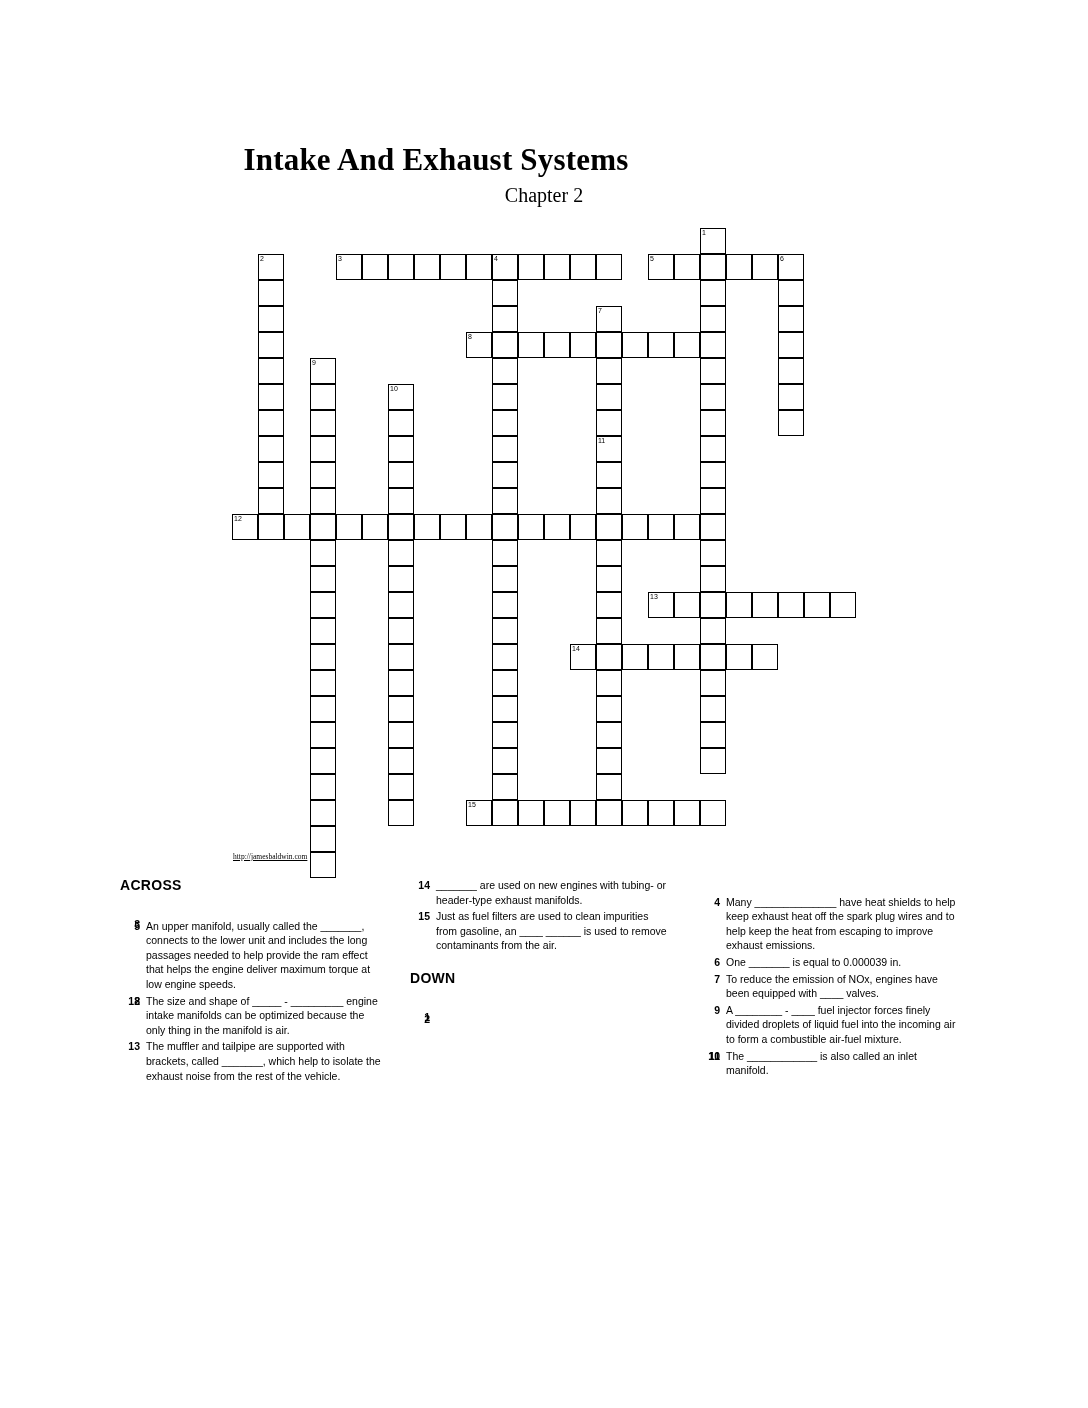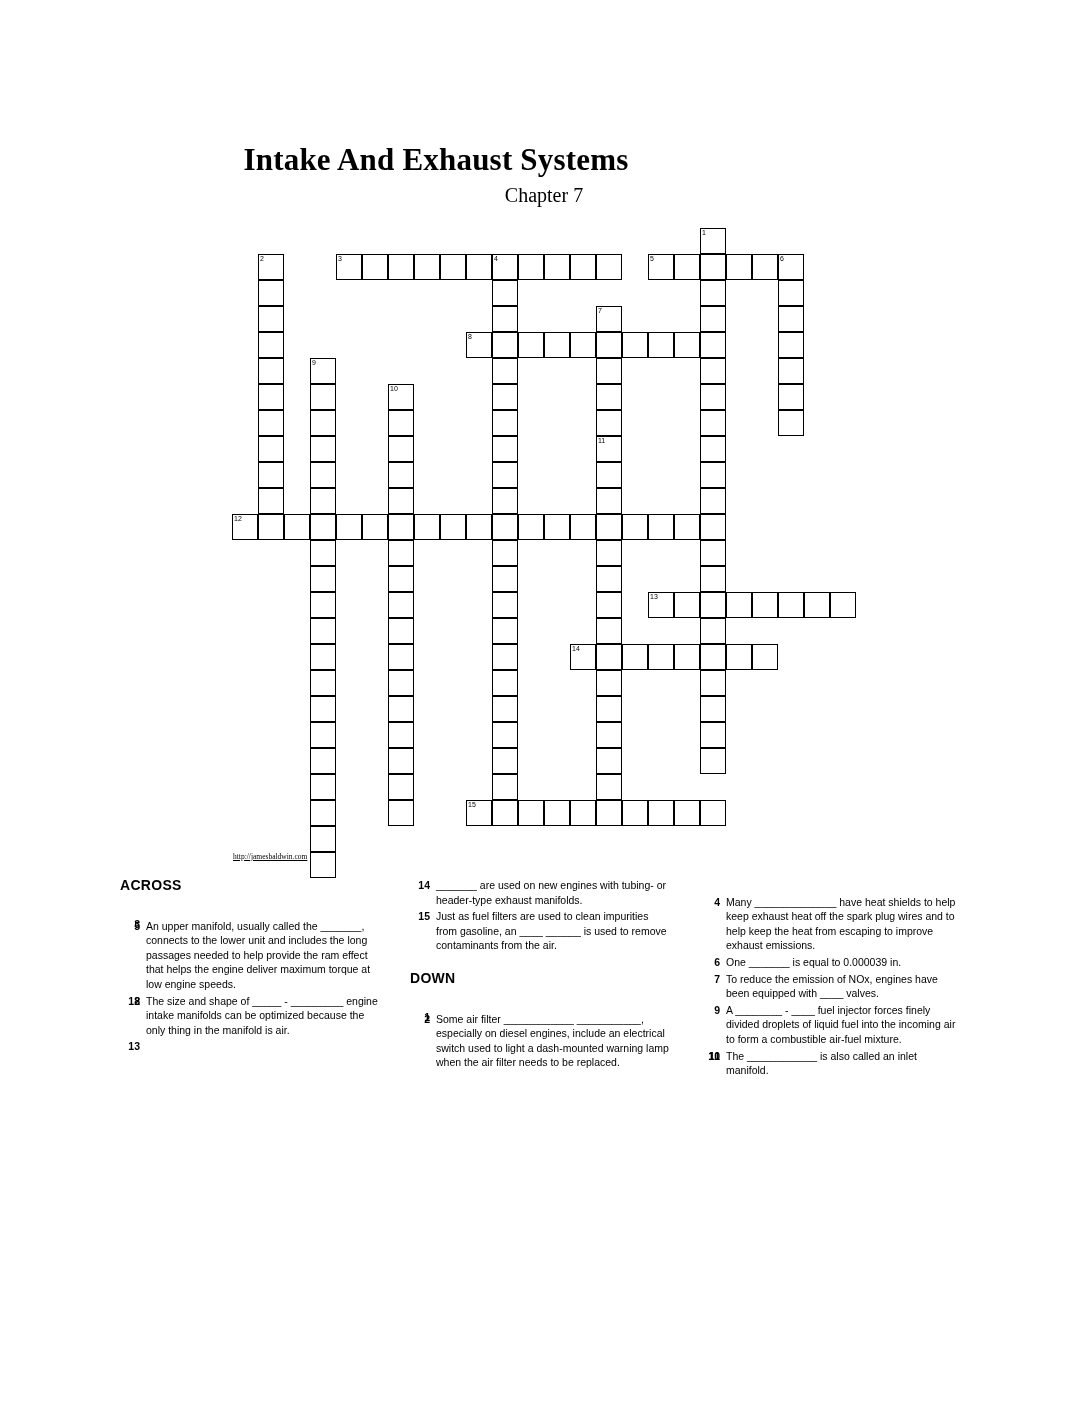--- a/index.html
+++ b/index.html
@@ -114,21 +114,21 @@
     padding-left: 26px;
     margin-bottom: 2px;
   }
   .spacer { height: 14px; }
   .gap-before-down { height: 16px; }
 </style>
 </head>
 <body>
 
 <div class="title">Intake And Exhaust Systems</div>
-<div class="subtitle">Chapter 7</div>
+<div class="subtitle">Chapter 2</div>
 
 <div id="grid-wrap">
     <div class="cell" style="left: 700px; top: 228px; width: 26px; height: 26px;">
       <span class="num">1</span>
     </div>
     <div class="cell" style="left: 700px; top: 254px; width: 26px; height: 26px;"></div>
     <div class="cell" style="left: 700px; top: 280px; width: 26px; height: 26px;"></div>
     <div class="cell" style="left: 700px; top: 306px; width: 26px; height: 26px;"></div>
     <div class="cell" style="left: 700px; top: 332px; width: 26px; height: 26px;"></div>
     <div class="cell" style="left: 700px; top: 358px; width: 26px; height: 26px;"></div>
@@ -345,41 +345,41 @@
     </div>
     <div class="clue">
       <span class="n">8</span>
     </div>
     <div class="clue">
       <span class="n">12</span>
       <span>The size and shape of _____ - _________ engine intake manifolds can be optimized because the only thing in the manifold is air.</span>
     </div>
     <div class="clue">
       <span class="n">13</span>
+      <span>The muffler and tailpipe are supported with brackets, called _______, which help to isolate the exhaust noise from the rest of the vehicle.</span>
     </div>
   </div>
 
   <div class="col col2">
     <div class="clue">
       <span class="n">14</span>
       <span>_______ are used on new engines with tubing- or header-type exhaust manifolds.</span>
     </div>
     <div class="clue">
       <span class="n">15</span>
       <span>Just as fuel filters are used to clean impurities from gasoline, an ____ ______ is used to remove contaminants from the air.</span>
     </div>
     <div class="gap-before-down"></div>
     <div class="sec-head">DOWN</div>
     <div class="spacer"></div>
     <div class="clue">
       <span class="n">1</span>
     </div>
     <div class="clue">
       <span class="n">2</span>
-      <span>Some air filter ____________ ___________, especially on diesel engines, include an electrical switch used to light a dash-mounted warning lamp when the air filter needs to be replaced.</span>
     </div>
   </div>
 
   <div class="col col3">
     <div class="cont">&nbsp;</div>
     <div class="clue">
       <span class="n">4</span>
       <span>Many ______________ have heat shields to help keep exhaust heat off the spark plug wires and to help keep the heat from escaping to improve exhaust emissions.</span>
     </div>
     <div class="clue">

